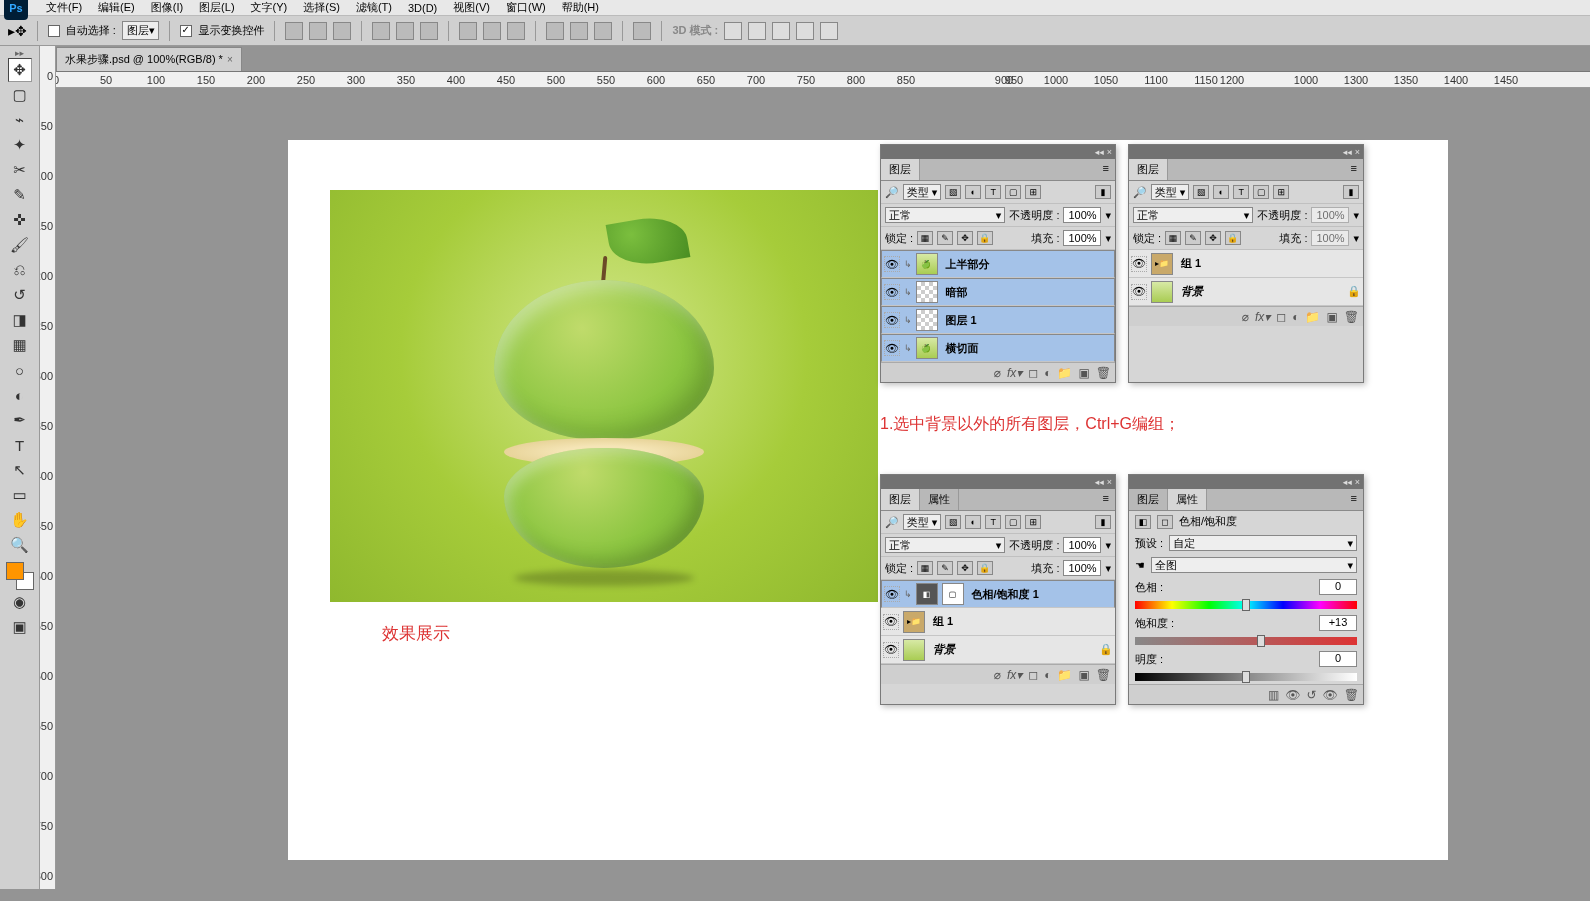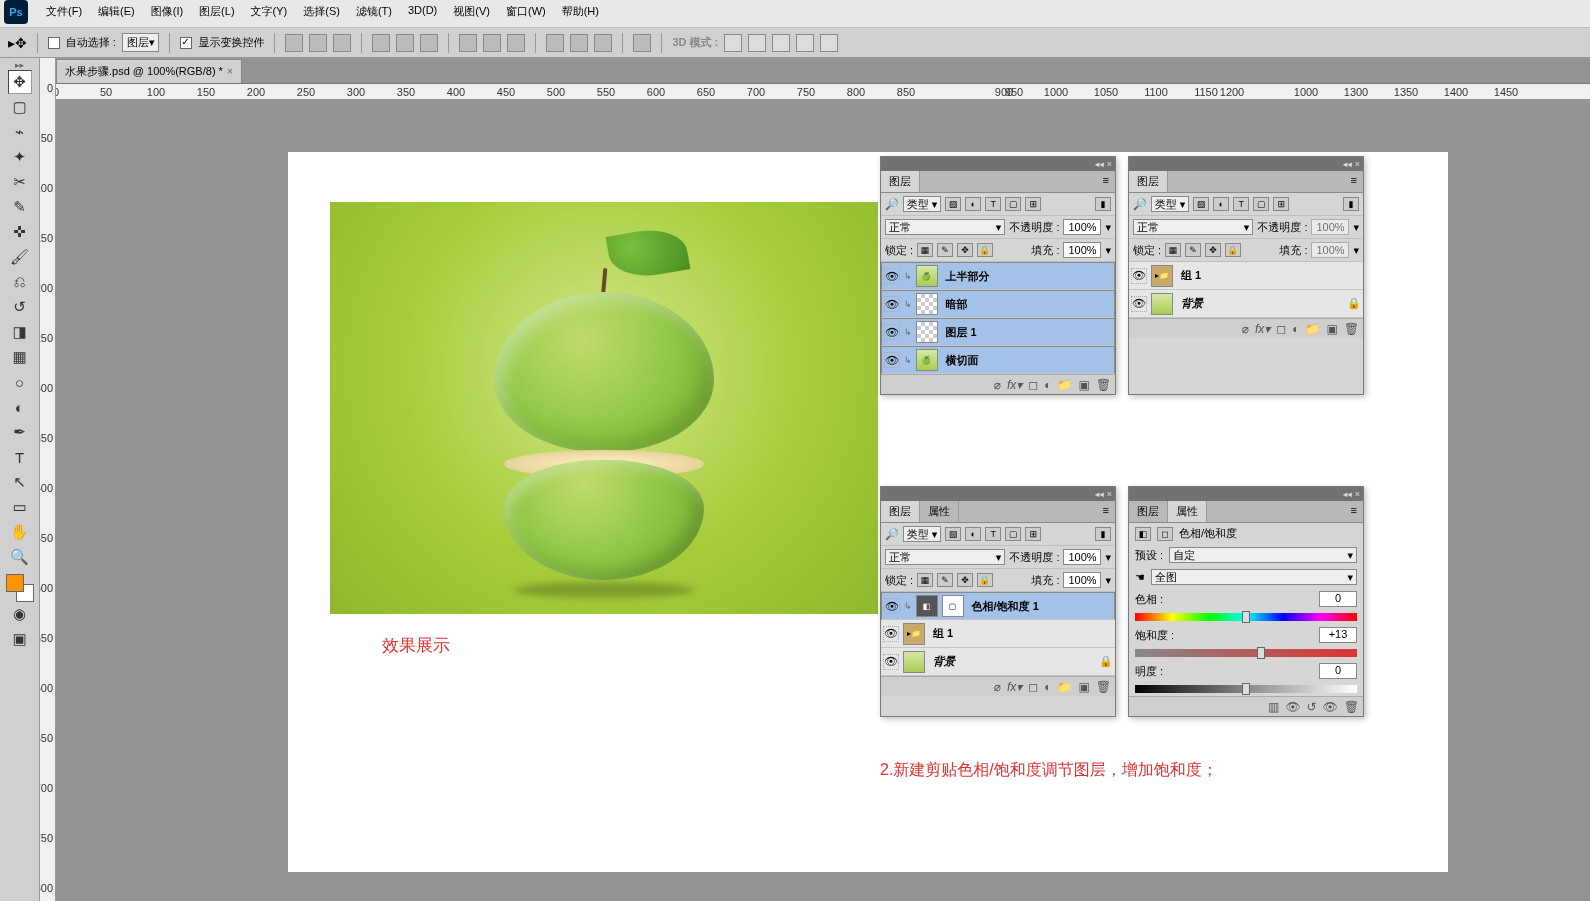--- a/index.html
+++ b/index.html
@@ -1,17 +1,17 @@
 <!DOCTYPE html>
 <html><head>
 <meta charset="utf-8">
 <style>
 *{box-sizing:border-box;margin:0;padding:0;font-family:"Microsoft YaHei",Tahoma,sans-serif;font-size:11px;}
 body{background:#949494;overflow:hidden;width:1590px;height:901px;}
-.menubar{height:28px;background:#e8e8e8;border-bottom:1px solid #bbb;display:flex;padding:0 4px;}
+.menubar{height:16px;background:#e8e8e8;border-bottom:1px solid #bbb;display:flex;align-items:center;padding:0 4px;}
 .ps-logo{width:24px;height:24px;background:#001e36;border-radius:4px;color:#31a8ff;font-weight:bold;font-size:13px;display:flex;align-items:center;justify-content:center;margin-right:10px;}
 .menubar span{padding:4px 8px;cursor:pointer;}
 .optionsbar{height:30px;background:#d0d0d0;border-bottom:1px solid #999;display:flex;align-items:center;padding:0 8px;gap:6px;}
 .optionsbar .chk{display:inline-block;width:12px;height:12px;border:1px solid #666;background:#fff;}
 .optionsbar .chk.on::after{content:"✓";display:block;margin-top:-2px;font-size:10px;}
 .optionsbar .sel{background:#eee;border:1px solid #888;padding:1px 4px;display:inline-flex;align-items:center;}
 .optionsbar .divider{width:1px;height:20px;background:#999;margin:0 4px;}
 .optionsbar .ico{width:18px;height:18px;background:#bbb;border:1px solid #888;}
 .workspace{display:flex;height:843px;}
 .toolbar{width:40px;background:#d0d0d0;border-right:1px solid #999;display:flex;flex-direction:column;align-items:center;padding-top:2px;}
@@ -223,21 +223,21 @@
         <div class="apple-preview">
           <div class="apple-leaf"></div>
           <div class="apple-stem"></div>
           <div class="apple-top"></div>
           <div class="apple-cut"></div>
           <div class="apple-bottom"></div>
           <div class="apple-shadow"></div>
         </div>
         <div class="caption">效果展示</div>
 
-        <div class="inst" style="left:592px;top:608px;">2.新建剪贴色相/饱和度调节图层，增加饱和度；</div>
+        <div class="inst" style="left:592px;top:274px;">1.选中背景以外的所有图层，Ctrl+G编组；</div>
 
         <div class="pgroup" style="left:592px;top:4px;">
           <div class="panel" id="panel1">
     <div class="titlebar">
                 <span>◂◂</span>
                 <span>×</span>
               </div>
     <div class="tabs">
                 <div class="active">图层</div>
                 <span style="flex:1"></span>

